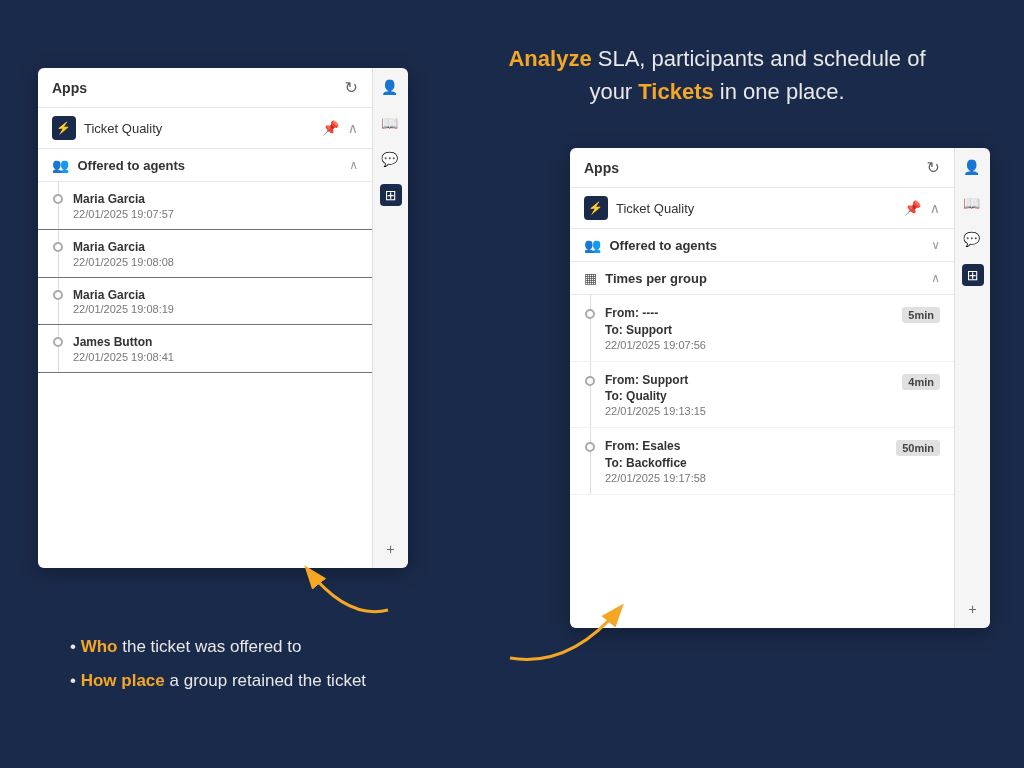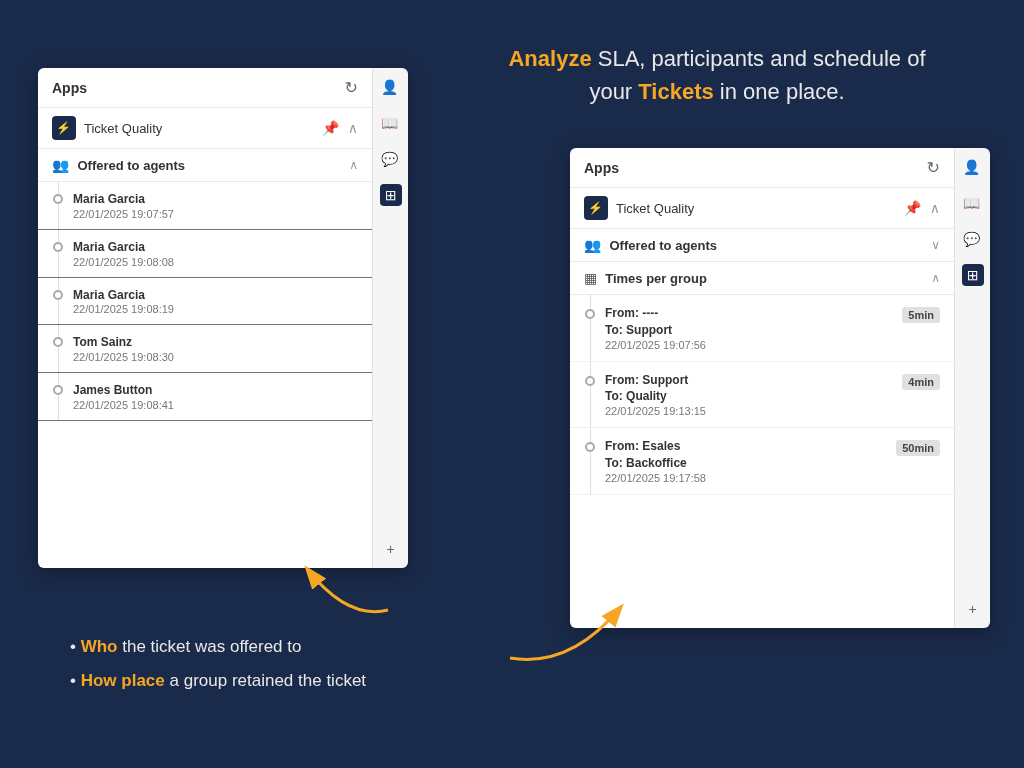--- a/index.html
+++ b/index.html
@@ -384,27 +384,20 @@
       <div class="agent-item">
         <div class="agent-dot"></div>
         <div class="agent-info">
           <div class="agent-name">Maria Garcia</div>
           <div class="agent-date">22/01/2025 19:08:19</div>
         </div>
       </div>
       <div class="agent-item">
         <div class="agent-dot"></div>
         <div class="agent-info">
-          <div class="agent-name">Tom Sainz</div>
-          <div class="agent-date">22/01/2025 19:08:30</div>
-        </div>
-      </div>
-      <div class="agent-item">
-        <div class="agent-dot"></div>
-        <div class="agent-info">
           <div class="agent-name">James Button</div>
           <div class="agent-date">22/01/2025 19:08:41</div>
         </div>
       </div>
     </div>
   </div>
 
   <div class="sidebar-icons">
     <div class="sidebar-icon">👤</div>
     <div class="sidebar-icon">📖</div>

